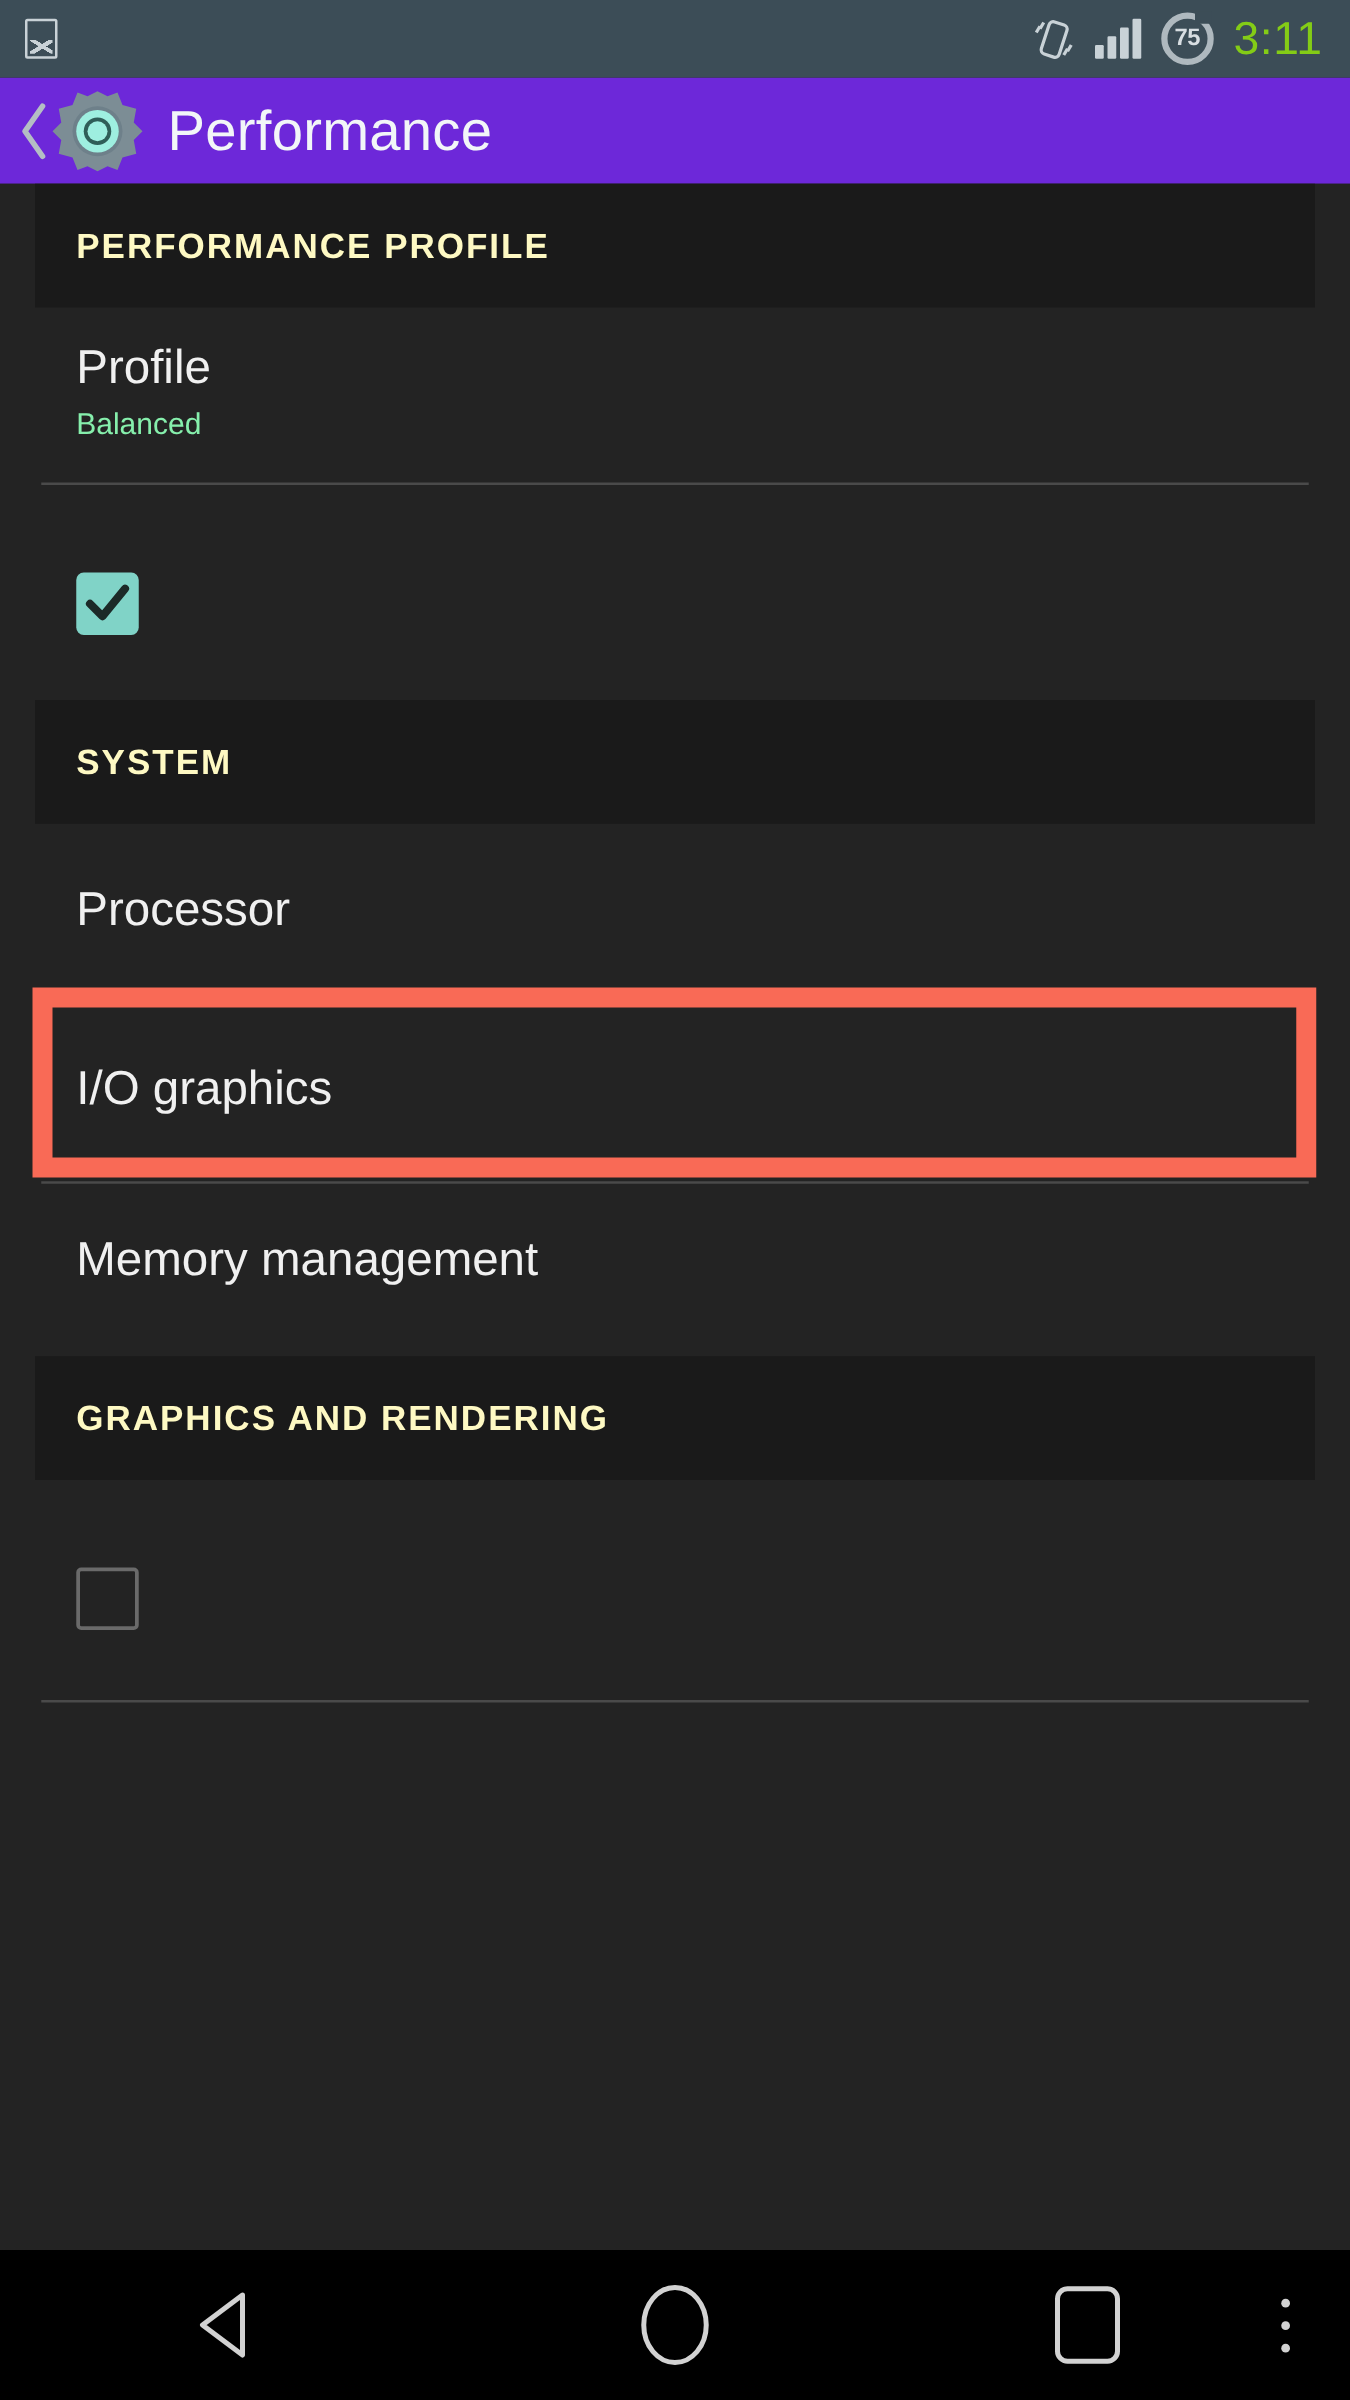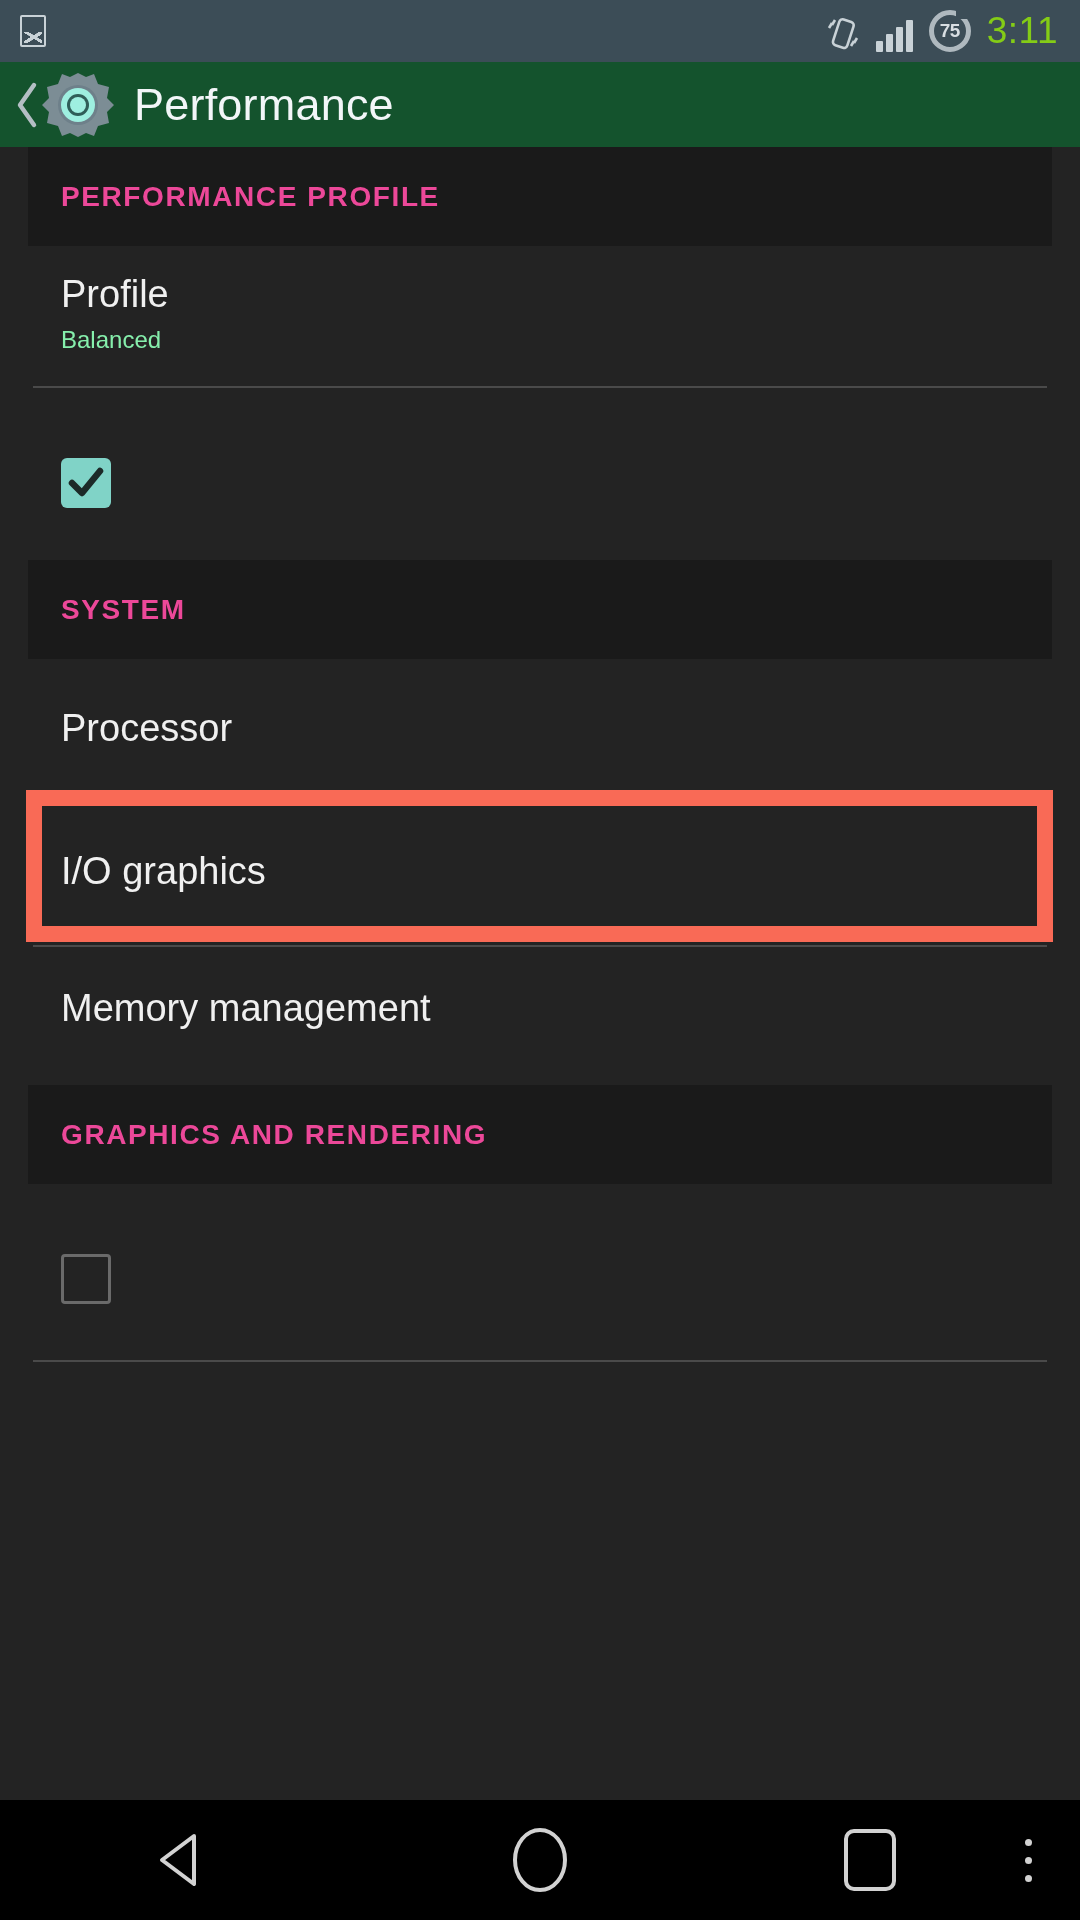--- a/index.html
+++ b/index.html
@@ -12,21 +12,21 @@
   }
 
   
   .statusbar {
     height:62px; background:#3C4D57;
     display:flex; align-items:center;
     padding:0 22px 0 20px;
     position:relative;
   }
   .sb-left { display:flex; align-items:center; gap:14px; }
-  .sb-right { margin-left:auto; display:flex; align-items:flex-end; gap:16px; }
+  .sb-right { margin-left:auto; display:flex; align-items:center; gap:16px; }
   .sb-time {
     color:#84cc16; font-size:37px; letter-spacing:0.5px;
     font-family:"Liberation Sans", sans-serif;
   }
   .icon-gallery { width:26px; height:32px; position:relative; }
   .icon-gallery .frame {
     position:absolute; inset:0;
     border:2.5px solid #C9D2D7; border-radius:2px;
   }
   .icon-gallery .pic {
@@ -53,21 +53,21 @@
   .icon-battery .notch {
     position:absolute; top:-1px; right:2px; width:13px; height:10px;
     background:#3C4D57; transform:rotate(0deg);
   }
   .icon-battery span {
     color:#D8DEE2; font-size:19px; font-weight:bold; letter-spacing:-0.5px; z-index:2;
   }
 
   
   .appbar {
-    height:85px; background:#14532d;
+    height:85px; background:#6d28d9;
     display:flex; align-items:center; padding-left:10px;
   }
   .back-chevron {
     width:34px; height:62px; position:relative; flex:none;
     display:flex; align-items:center; justify-content:center;
   }
   .back-chevron svg { display:block; }
   .gear-wrap { width:76px; height:76px; flex:none; margin-left:-4px; position:relative; }
   .gear-wrap svg { display:block; }
   .appbar-title {
@@ -79,21 +79,21 @@
   .content {
     position:absolute; top:147px; left:0; right:0; bottom:120px;
     background:#232323;
   }
   .section-header {
     margin:0 28px; background:#1A1A1A;
     height:99px; display:flex; align-items:center;
     padding-left:33px;
   }
   .section-header span {
-    color:#ec4899; font-size:28px; font-weight:bold; letter-spacing:1.6px;
+    color:#fef9c3; font-size:28px; font-weight:bold; letter-spacing:1.6px;
   }
   .row {
     padding:0 28px; position:relative;
   }
   .row-inner {
     display:flex; align-items:center;
     padding:0 5px 16px 33px; min-height:96px;
   }
   .row-text { flex:1; padding-right:20px; }
   .row-title {

